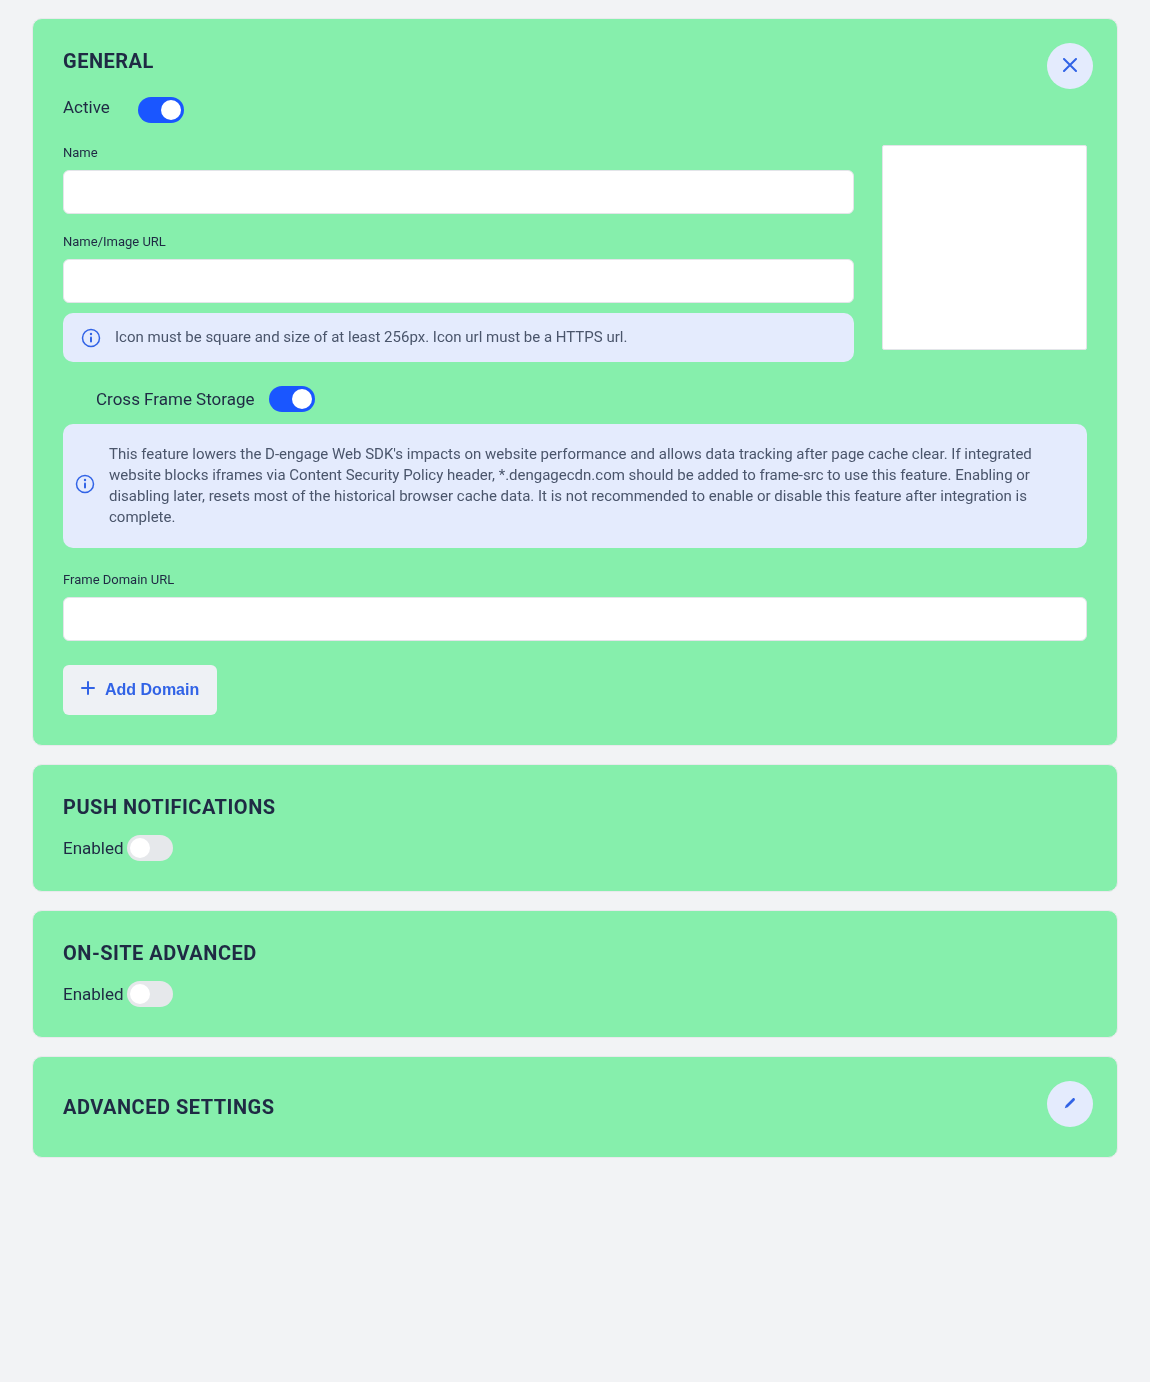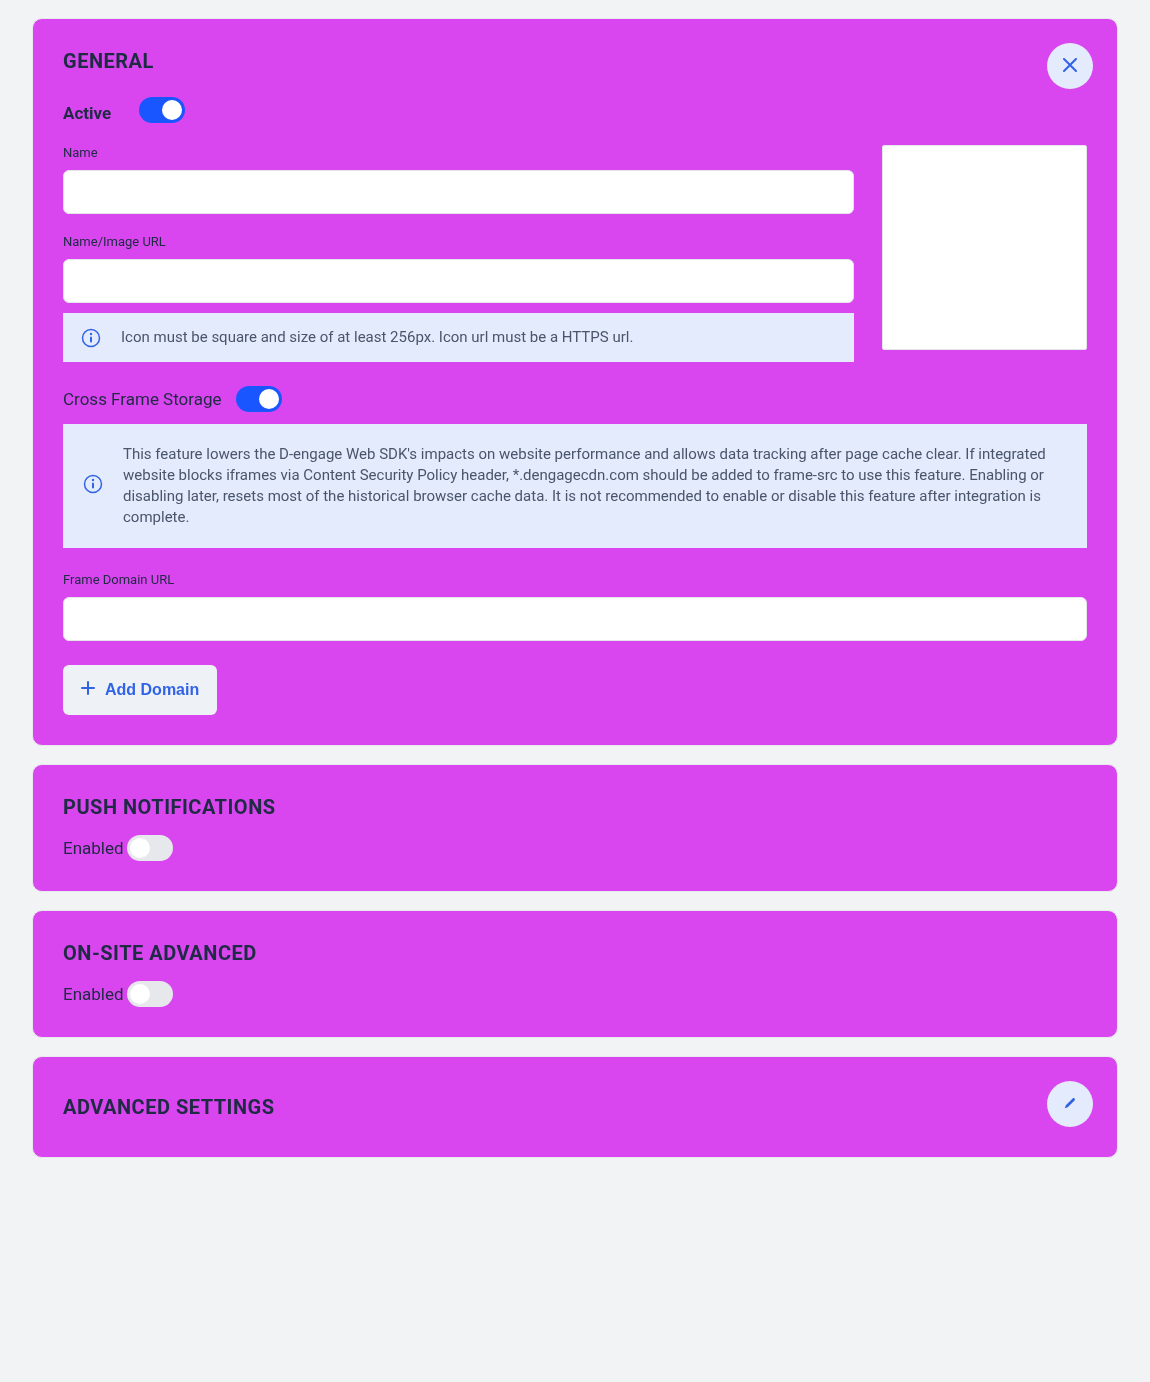--- a/index.html
+++ b/index.html
@@ -4,21 +4,21 @@
   <style>
     * { box-sizing: border-box; margin: 0; padding: 0; }
     body {
       font-family: -apple-system, BlinkMacSystemFont, "Segoe UI", Roboto, Helvetica, Arial, sans-serif;
       background: #f2f3f5;
       width: 1150px;
       min-height: 1382px;
       padding-bottom: 30px;
     }
     .card {
-      background: #d946ef;
+      background: #86efac;
       border-radius: 10px;
       margin: 18px 32px 0 32px;
       border: 1px solid #e8e9ec;
       position: relative;
     }
     .card-inner {
       padding: 30px;
     }
     .section-title {
       font-size: 20px;
@@ -38,24 +38,23 @@
       border: none;
       display: flex;
       align-items: center;
       justify-content: center;
       cursor: pointer;
     }
     .icon-btn svg { width: 14px; height: 14px; }
 
     .field-row {
       display: flex;
-      align-items: flex-end;
+      align-items: flex-start;
       gap: 28px;
       margin-bottom: 22px;
-      font-weight: bold;
     }
     .field-label {
       font-size: 13px;
       color: #1f2a44;
       margin-bottom: 10px;
     }
     .inline-label {
       font-size: 17px;
       color: #1f2a44;
     }
@@ -107,47 +106,48 @@
       padding: 0 12px;
       font-size: 15px;
       background: #fff;
       color: #1f2a44;
     }
 
     .field-block { margin-bottom: 20px; }
 
     .info-banner {
       background: #e4ebfd;
-      border-radius: 0;
+      border-radius: 10px;
       padding: 14px 18px;
       display: flex;
-      gap: 20px;
+      gap: 14px;
       align-items: flex-start;
       margin-top: 10px;
     }
-    .info-banner.big { padding: 20px 20px; }
+    .info-banner.big { padding: 20px 12px; }
     .info-icon {
       width: 20px;
       height: 20px;
       flex-shrink: 0;
       margin-top: 1px;
     }
     .info-banner.big .info-icon { margin-top: 30px; }
     .info-text {
       font-size: 15px;
       line-height: 1.4;
       color: #4a556b;
     }
 
     .cross-frame-row {
       display: flex;
       align-items: center;
       gap: 14px;
       margin-top: 24px;
       margin-bottom: 12px;
+      margin-left: 33px;
     }
 
     .main-domain-block { margin-top: 24px; }
 
     .add-domain-btn {
       margin-top: 24px;
       background: #eef1f5;
       border: none;
       border-radius: 6px;
       padding: 16px 18px;

